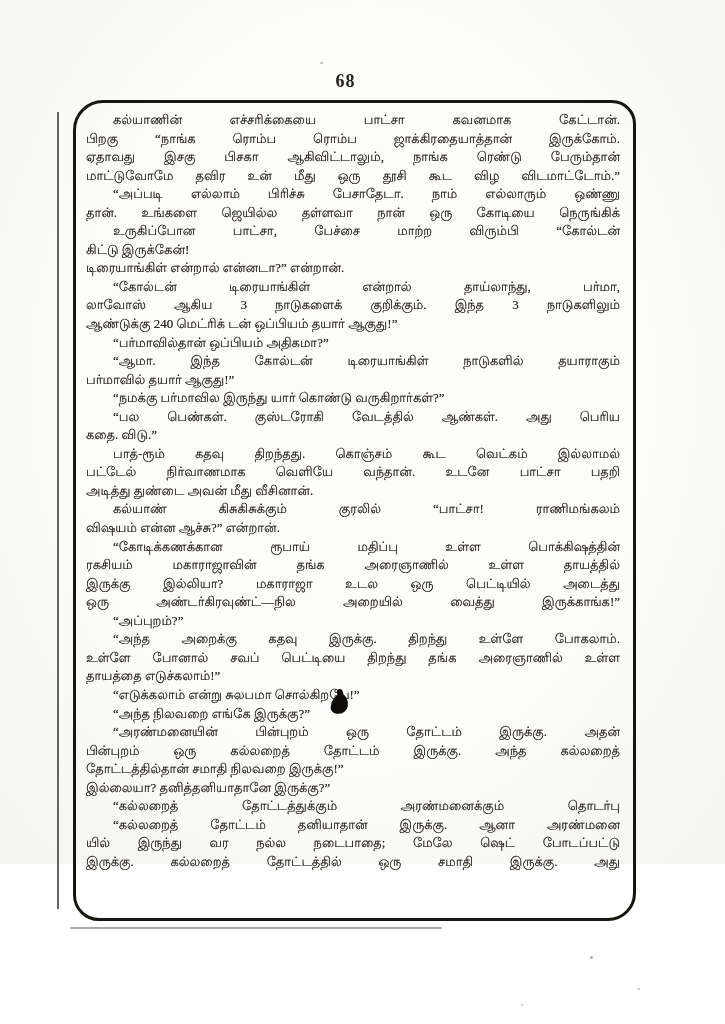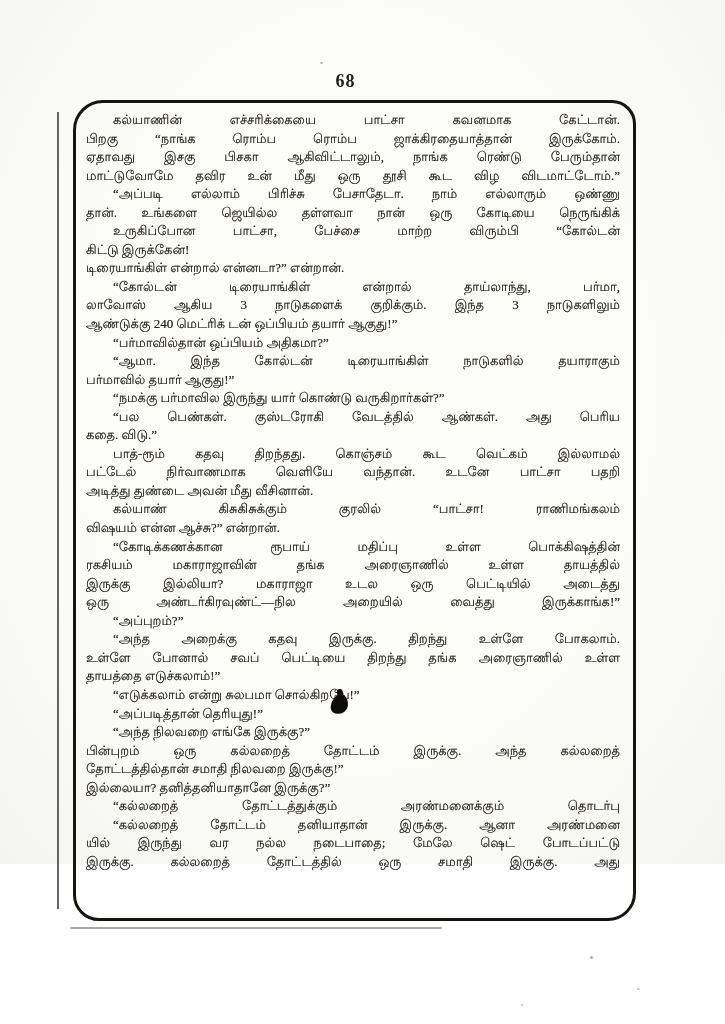--- a/index.html
+++ b/index.html
@@ -135,22 +135,22 @@
         <p class="line">விஷயம் என்ன ஆச்சு?” என்றான்.</p>
         <p class="line ind just">“கோடிக்கணக்கான ரூபாய் மதிப்பு உள்ள பொக்கிஷத்தின்</p>
         <p class="line just">ரகசியம் மகாராஜாவின் தங்க அரைஞாணில் உள்ள தாயத்தில்</p>
         <p class="line just">இருக்கு இல்லியா? மகாராஜா உடல ஒரு பெட்டியில் அடைத்து</p>
         <p class="line just">ஒரு அண்டர்கிரவுண்ட்—நில அறையில் வைத்து இருக்காங்க!”</p>
         <p class="line ind">“அப்புறம்?”</p>
         <p class="line ind just">“அந்த அறைக்கு கதவு இருக்கு. திறந்து உள்ளே போகலாம்.</p>
         <p class="line just">உள்ளே போனால் சவப் பெட்டியை திறந்து தங்க அரைஞாணில் உள்ள</p>
         <p class="line">தாயத்தை எடுச்கலாம்!”</p>
         <p class="line ind">“எடுக்கலாம் என்று சுலபமா சொல்கிறயே!”</p>
-        <p class="line ind">“அப்படித்தான் தெரியுது!”</p>
         <p class="line ind">“அந்த நிலவறை எங்கே இருக்கு?”</p>
+        <p class="line ind just">“அரண்மனையின் பின்புறம் ஒரு தோட்டம் இருக்கு. அதன்</p>
         <p class="line just">பின்புறம் ஒரு கல்லறைத் தோட்டம் இருக்கு. அந்த கல்லறைத்</p>
         <p class="line">தோட்டத்தில்தான் சமாதி நிலவறை இருக்கு!”</p>
         <p class="line">இல்லையா? தனித்தனியாதானே இருக்கு?”</p>
         <p class="line ind just">“கல்லறைத் தோட்டத்துக்கும் அரண்மனைக்கும் தொடர்பு</p>
         <p class="line ind just">“கல்லறைத் தோட்டம் தனியாதான் இருக்கு. ஆனா அரண்மனை</p>
         <p class="line just">யில் இருந்து வர நல்ல நடைபாதை; மேலே ஷெட் போடப்பட்டு</p>
         <p class="line just">இருக்கு. கல்லறைத் தோட்டத்தில் ஒரு சமாதி இருக்கு. அது</p>
       </div>
   </div>
 

